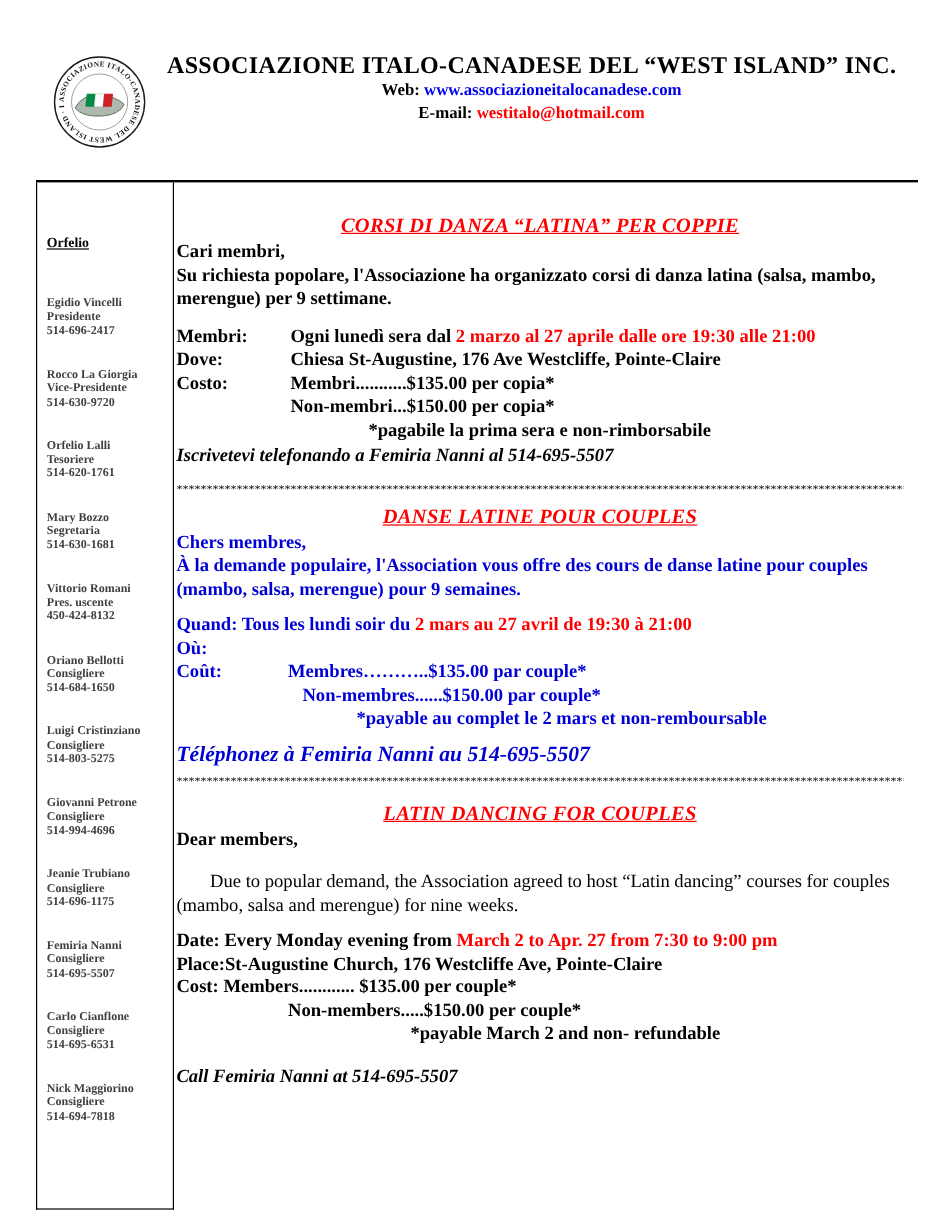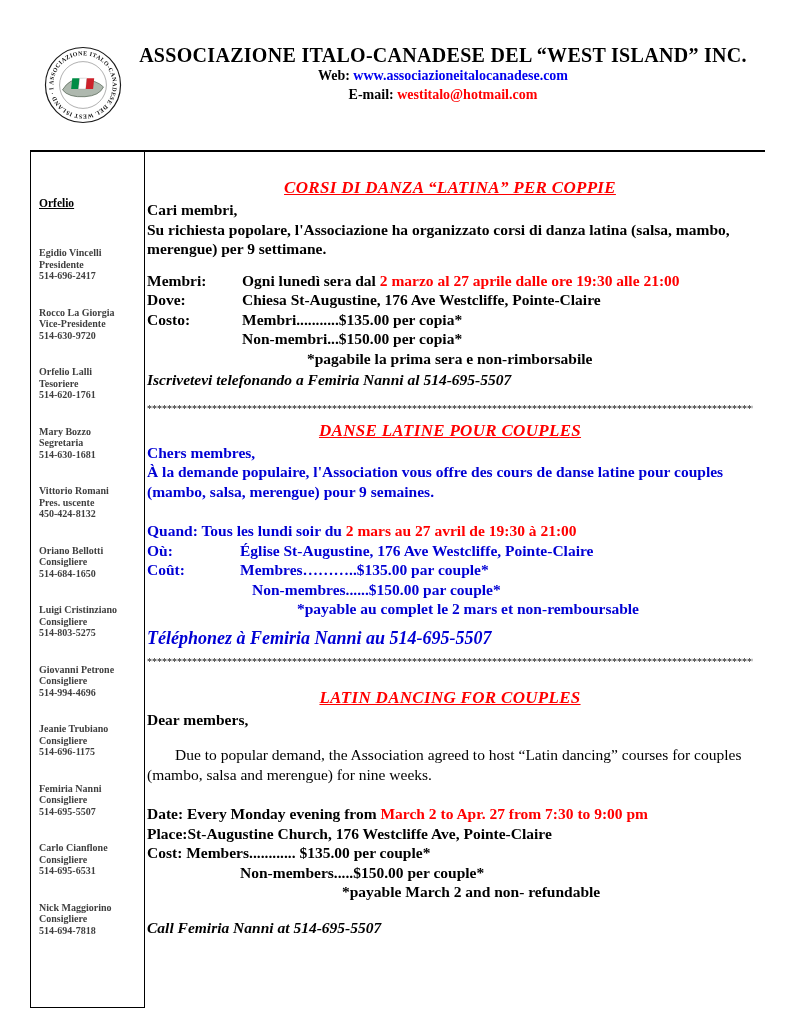--- a/index.html
+++ b/index.html
@@ -41,21 +41,21 @@
   .ind95{padding-left:95px;}
   .ind105{padding-left:105px;}
   .ind93{padding-left:93px;}
   .ind160{padding-left:160px;}
   .ind150{padding-left:150px;}
   .ind195{padding-left:195px;}
   .indent-first{text-indent:28px;}
   .cta-fr{font-size:18px;line-height:22px;}
   .stars{font-size:10px;line-height:13px;white-space:nowrap;overflow:hidden;width:100%;color:#000;}
   .mt2{margin-top:2px;}  .mt6{margin-top:6px;}  .mt8{margin-top:8px;}
-  .mt10{margin-top:20px;}.mt12{margin-top:12px;}.mt16{margin-top:16px;}
+  .mt10{margin-top:10px;}.mt12{margin-top:12px;}.mt16{margin-top:16px;}
 </style>
 </head>
 <body>
 
 <div class="page">
 
   <header class="header">
     <div class="logo">
       <svg viewBox="0 0 80 80" width="78" height="78">
         <defs>
@@ -173,21 +173,20 @@
 
       <div class="stars mt12">****************************************************************************************************************************************************************</div>
 
       <h2 class="sec-title mt6">DANSE LATINE POUR COUPLES</h2>
       <p class="b blue mt2">Chers membres,</p>
       <p class="b blue">À la demande populaire,  l'Association vous offre des cours de danse latine pour couples (mambo, salsa, merengue) pour 9  semaines.</p>
 
       <p class="b blue mt10"><span>Quand:</span> <span>Tous les lundi soir du </span><span class="red">2 mars au 27  avril de 19:30 à  21:00</span></p>
       <div class="row blue">
         <span class="lbl fr blue">Où:</span>
-        <span class="b blue">Église St-Augustine, 176 Ave Westcliffe, Pointe-Claire</span>
       </div>
       <div class="row blue">
         <span class="lbl fr blue">Coût:</span>
         <span class="b blue">Membres………..$135.00 par couple*</span>
       </div>
       <p class="b blue ind105">Non-membres......$150.00 par couple*</p>
       <p class="b blue ind150">*payable au complet le 2 mars et non-remboursable</p>
       <p class="b i blue cta-fr mt8">Téléphonez à Femiria Nanni au 514-695-5507</p>
 
       <div class="stars mt6">****************************************************************************************************************************************************************</div>

